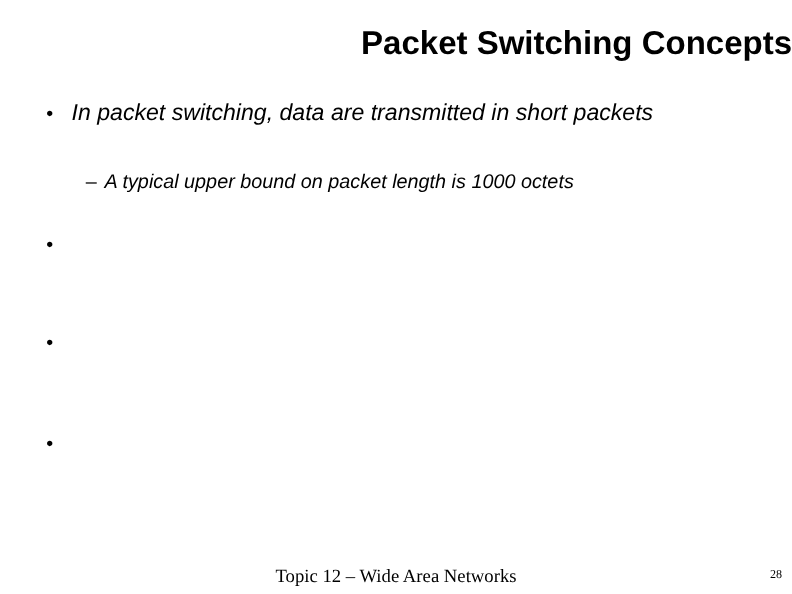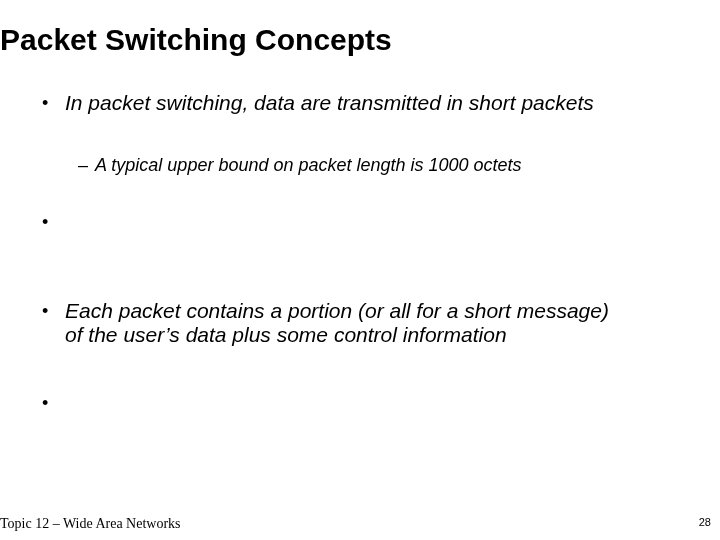--- a/index.html
+++ b/index.html
@@ -15,21 +15,21 @@
     color: #000000;
     font-family: "Liberation Sans", "DejaVu Sans", sans-serif;
     overflow: hidden;
   }
   .title {
     position: absolute;
     top: 25px;
     left: 0;
     right: 0;
     margin: 0;
-    text-align: left;
+    text-align: right;
     font-size: 30px;
     line-height: 30px;
     font-weight: 700;
     color: #000000;
   }
   .bullet {
     position: absolute;
     display: flex;
     align-items: flex-start;
   }
@@ -62,30 +62,31 @@
   .b1 { top: 91px; }
   .b2 { top: 155px; }
   .b3 { top: 210px; }
   .b4 { top: 299px; }
   .b5 { top: 391px; }
   .footer-text {
     position: absolute;
     top: 517px;
     left: 0;
     right: 0;
+    text-align: center;
     font-family: "Liberation Serif", "DejaVu Serif", serif;
-    font-size: 14px;
+    font-size: 17px;
     line-height: 13px;
     color: #000000;
   }
   .page-number {
     position: absolute;
     top: 516px;
     right: 9px;
-    font-family: Liberation Sans, sans-serif;
+    font-family: Liberation Serif, serif;
     font-size: 11px;
     line-height: 13px;
     color: #000000;
   }
 </style>
 </head>
 <body>
 
 <div class="slide">
 
@@ -100,22 +101,20 @@
     <span class="marker">–</span>
     <div class="btext">A typical upper bound on packet length is 1000 octets</div>
   </div>
 
   <div class="bullet l1 b3">
     <span class="marker">•</span>
   </div>
 
   <div class="bullet l1 b4">
     <span class="marker">•</span>
-    <div class="btext">Each packet contains a portion (or all for a short message)
-of the user’s data plus some control information</div>
   </div>
 
   <div class="bullet l1 b5">
     <span class="marker">•</span>
   </div>
 
   <div class="footer-text">Topic 12 – Wide Area Networks</div>
 
   <div class="page-number">28</div>
 

